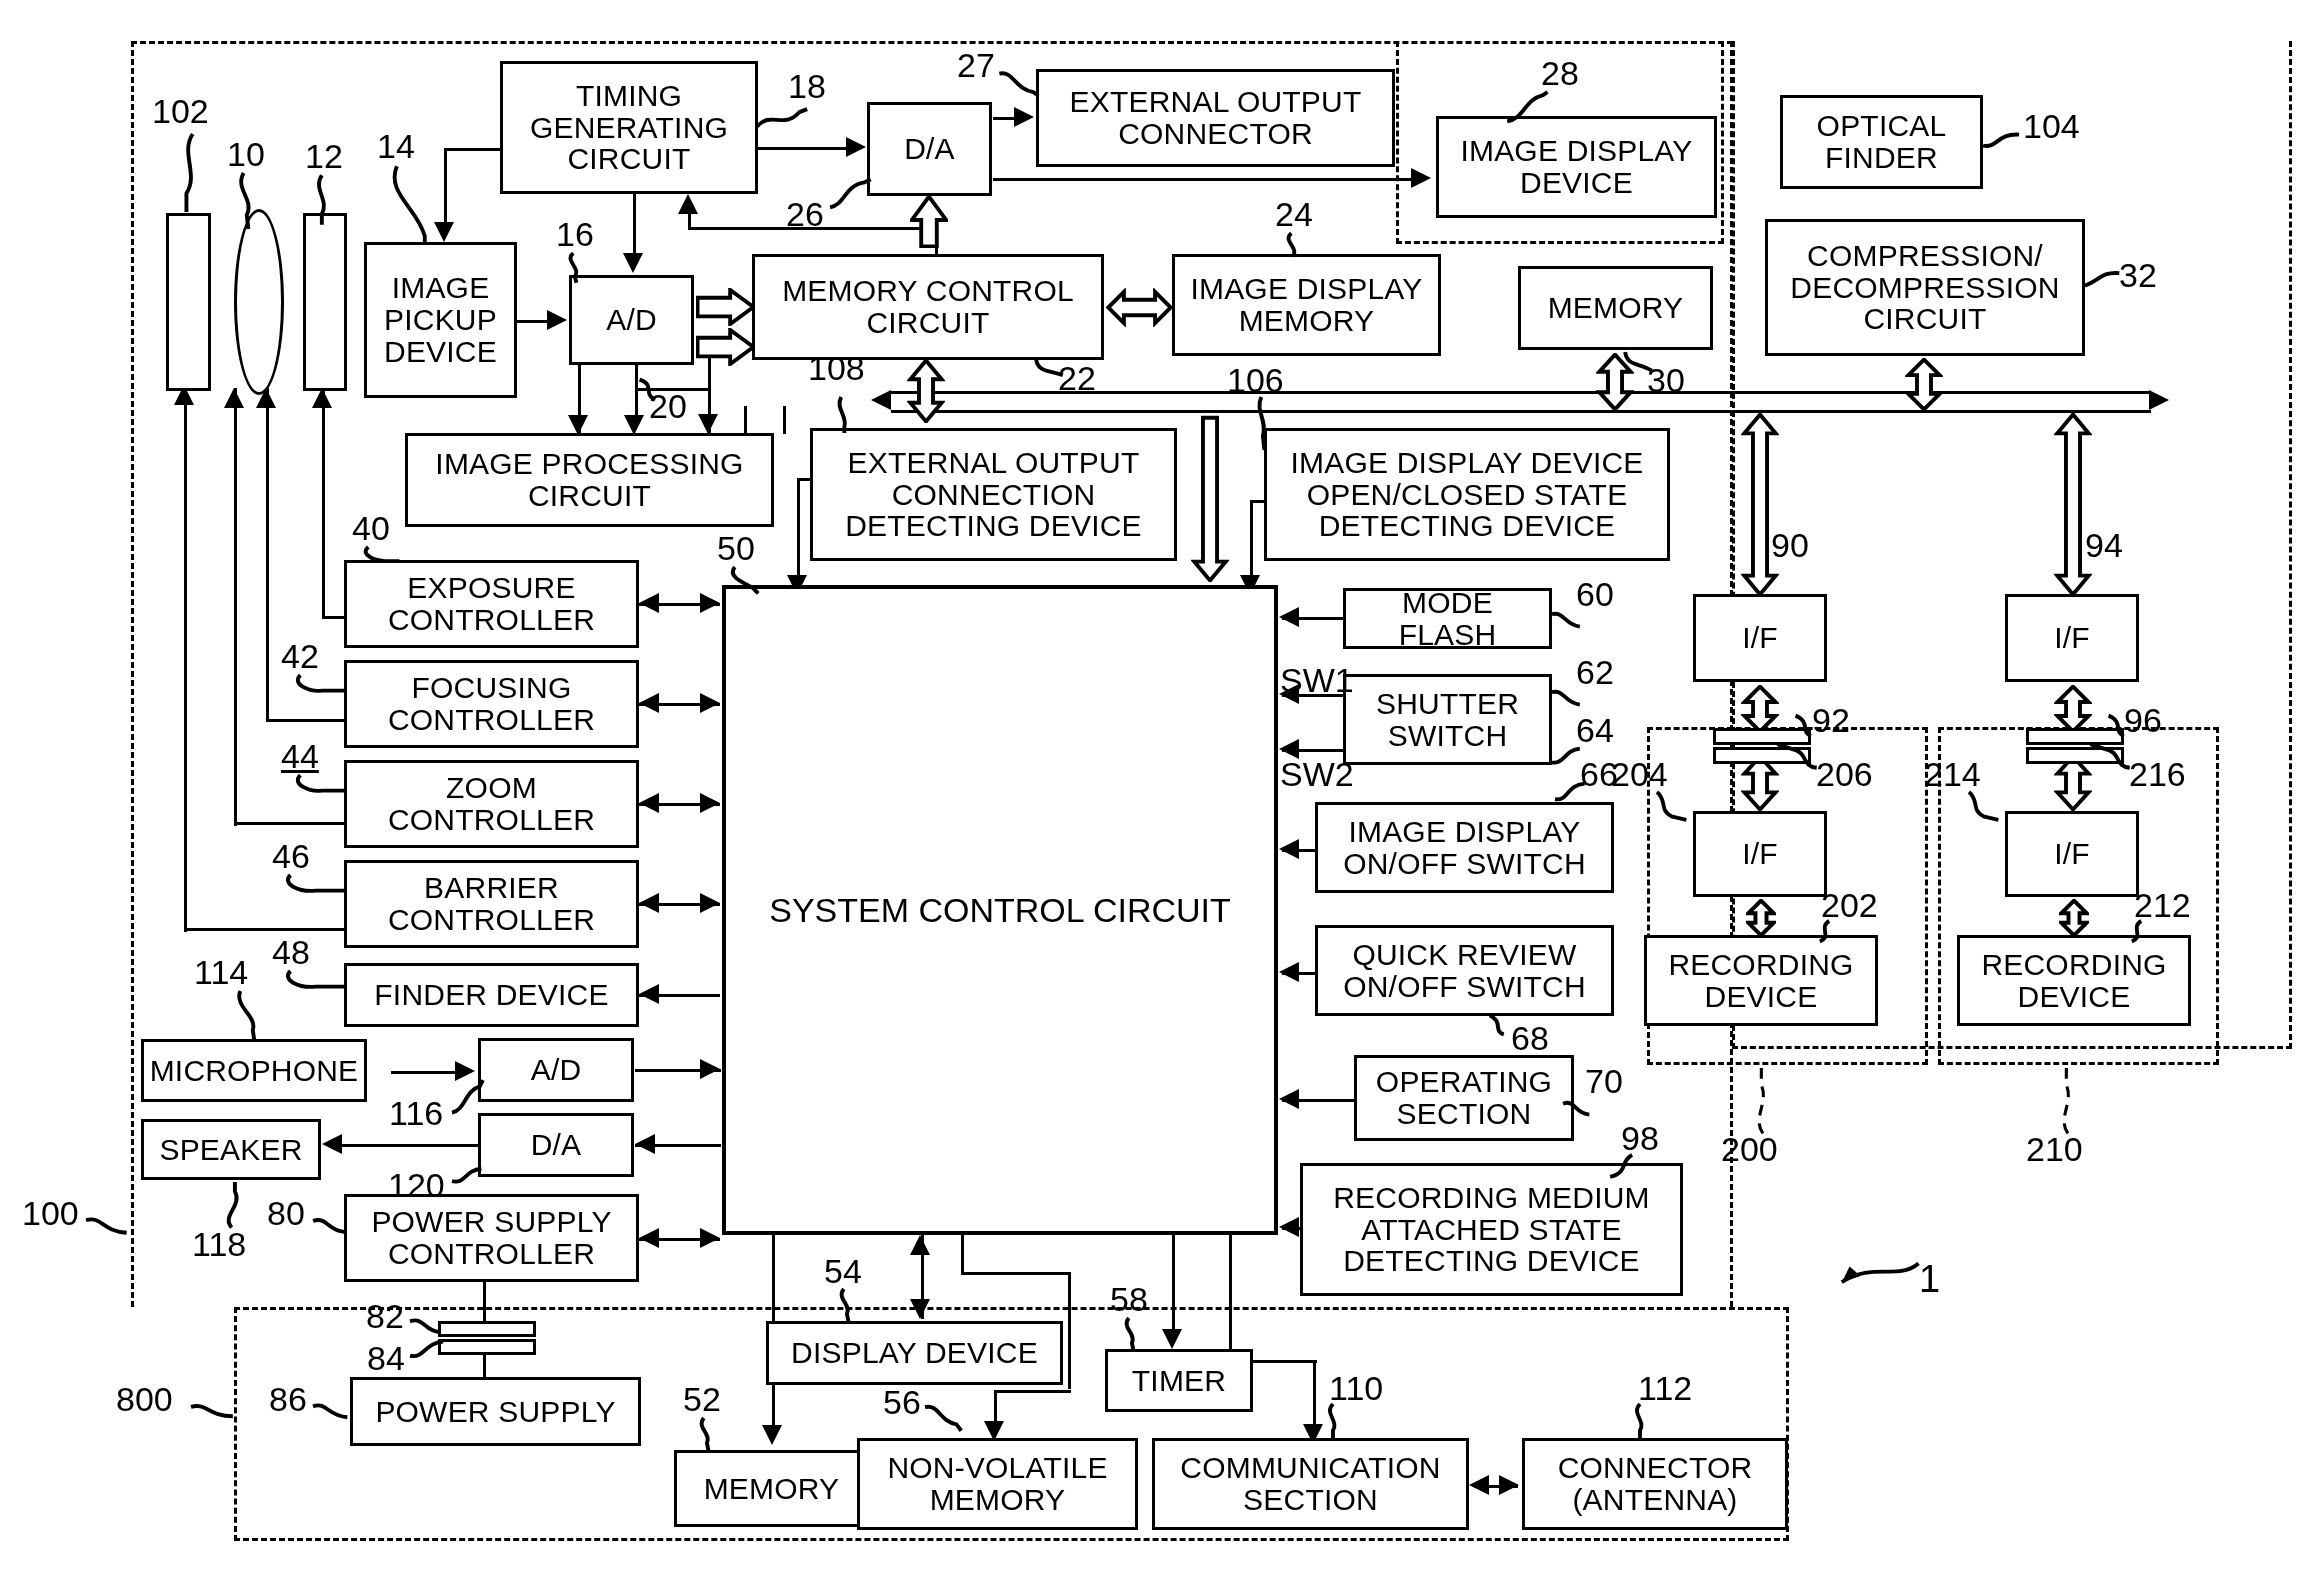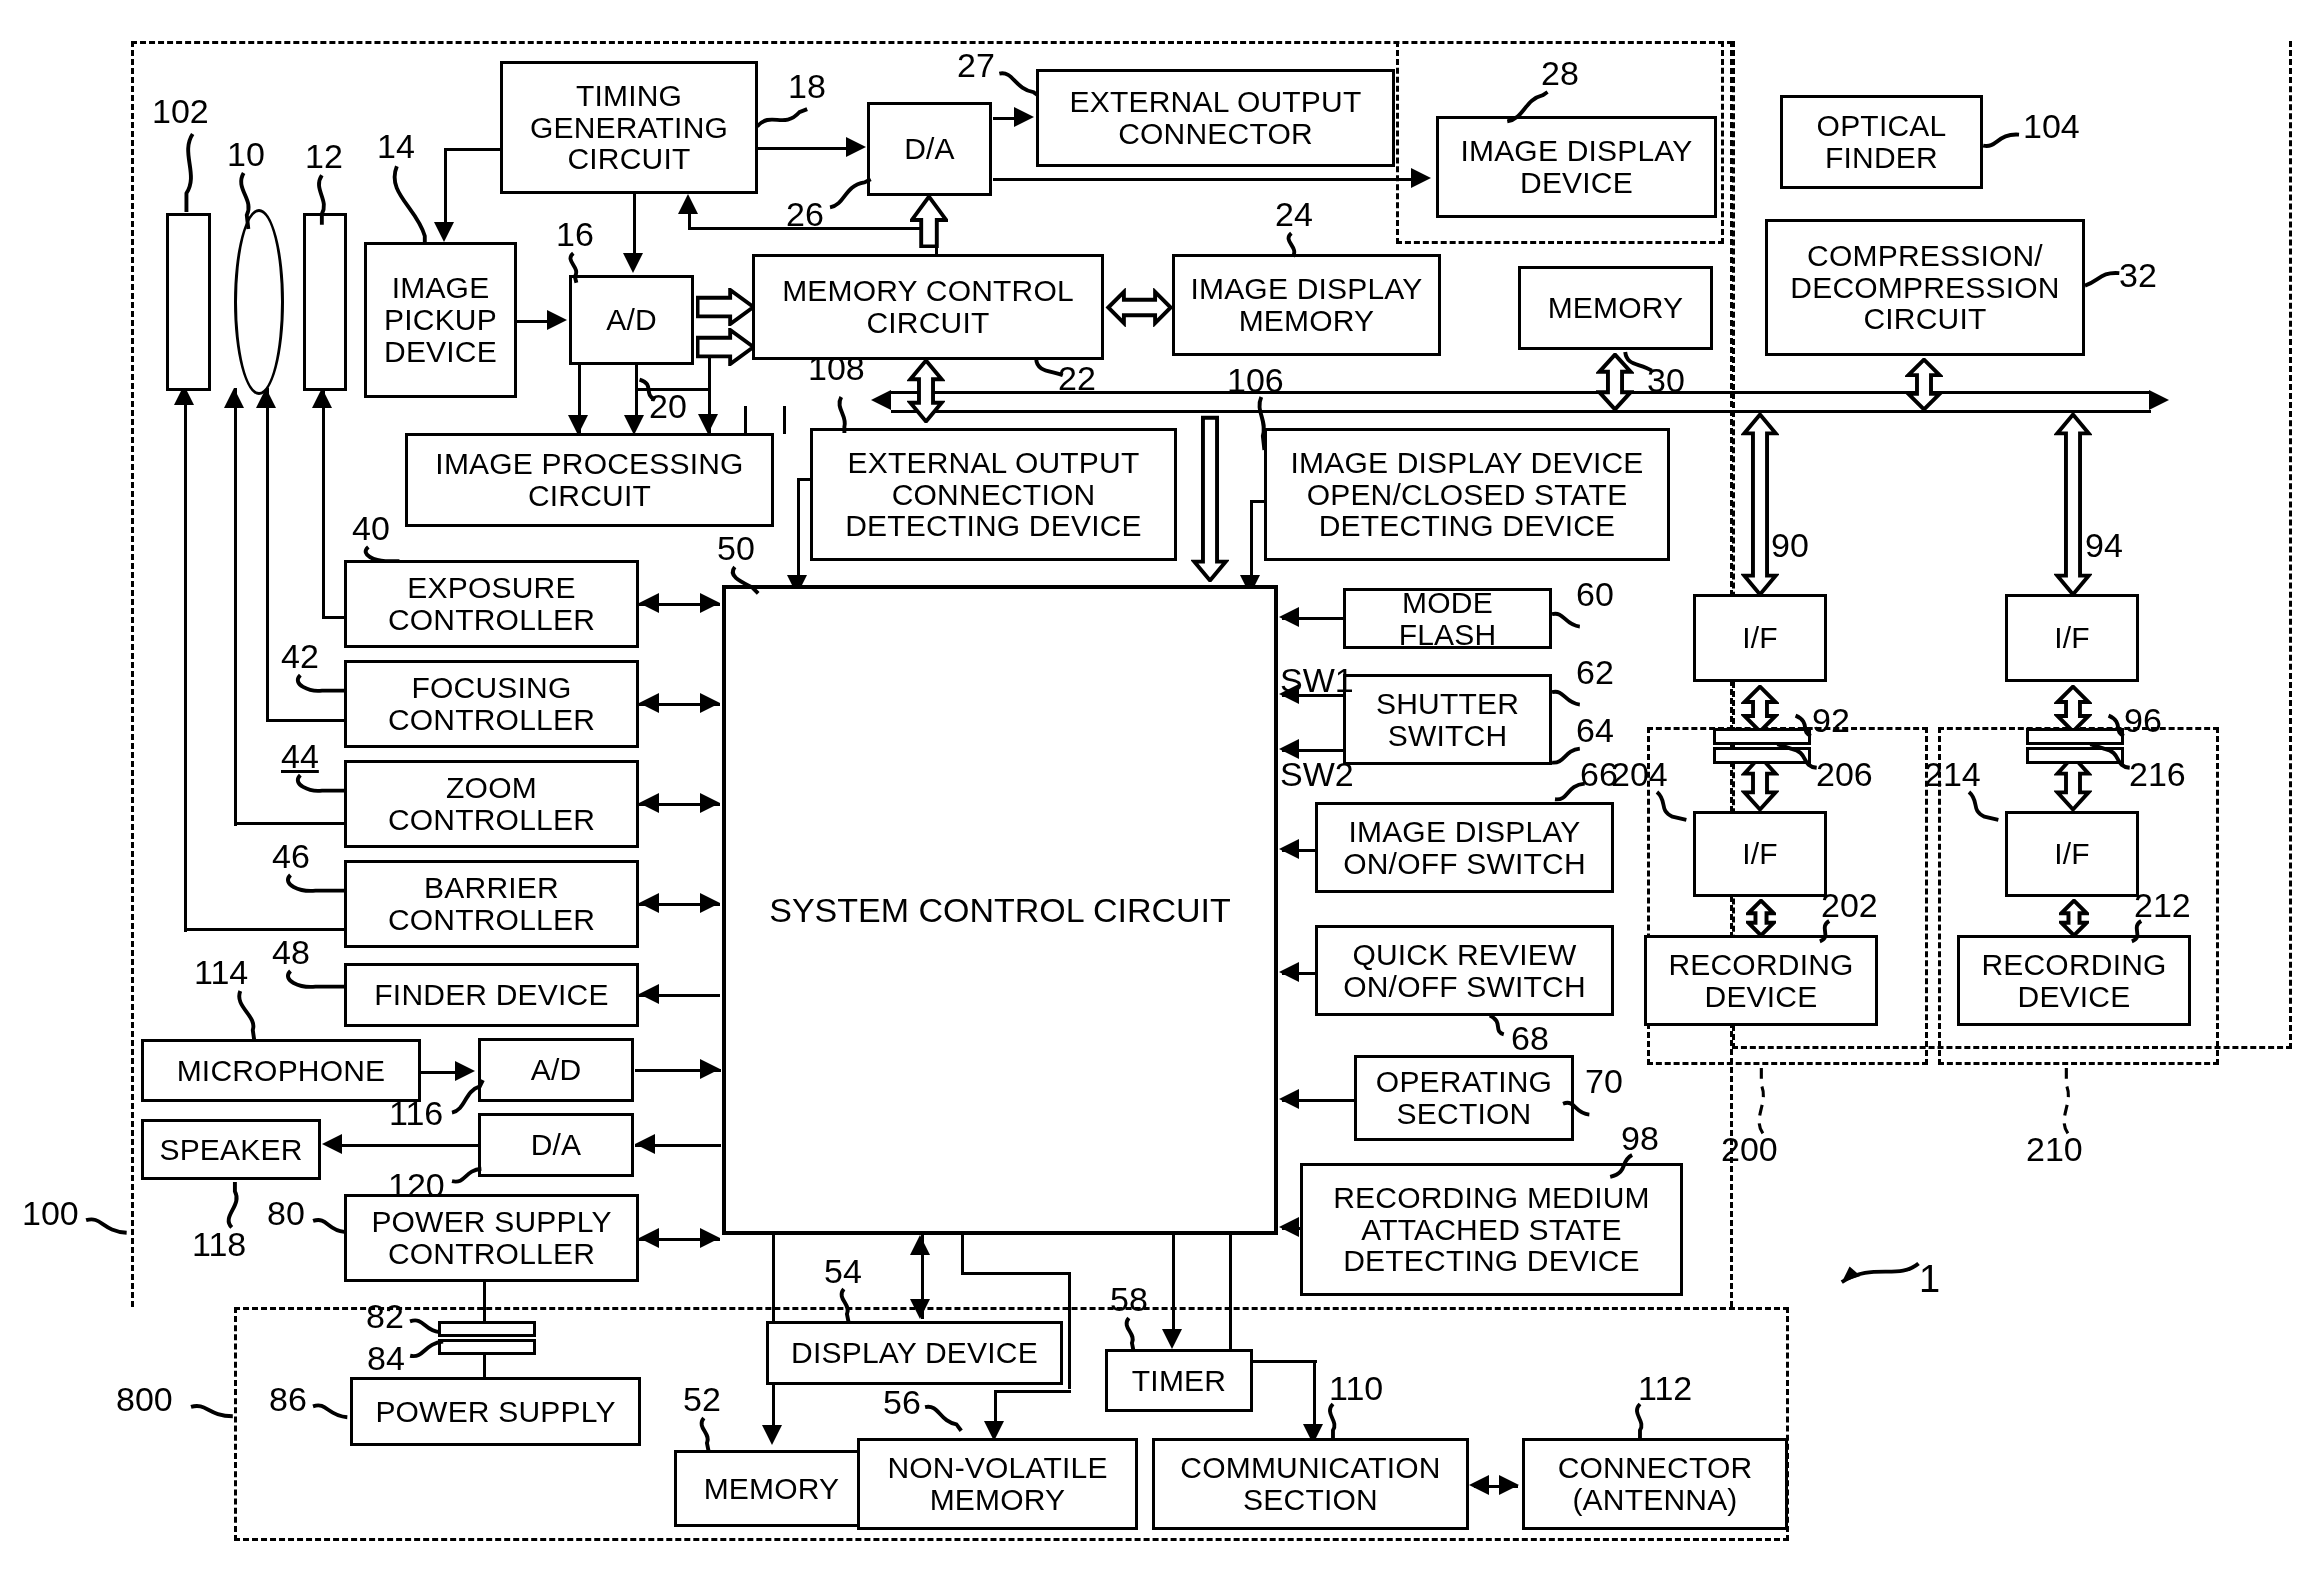--- a/index.html
+++ b/index.html
@@ -187,21 +187,21 @@
 CONTROLLER</span>
   </div>
   <div class="blk" style="left:344px;top:860px;width:295px;height:88px;">
     <span class="lbl">BARRIER
 CONTROLLER</span>
   </div>
   <div class="blk" style="left:344px;top:963px;width:295px;height:64px;">
     <span class="lbl">FINDER DEVICE</span>
   </div>
 
-  <div class="blk" style="left:141px;top:1039px;width:280px;height:63px;">
+  <div class="blk" style="left:141px;top:1039px;width:226px;height:63px;">
     <span class="lbl">MICROPHONE</span>
   </div>
   <div class="blk" style="left:141px;top:1119px;width:180px;height:61px;">
     <span class="lbl">SPEAKER</span>
   </div>
   <div class="blk" style="left:478px;top:1038px;width:156px;height:64px;">
     <span class="lbl">A/D</span>
   </div>
   <div class="blk" style="left:478px;top:1113px;width:156px;height:64px;">
     <span class="lbl">D/A</span>

